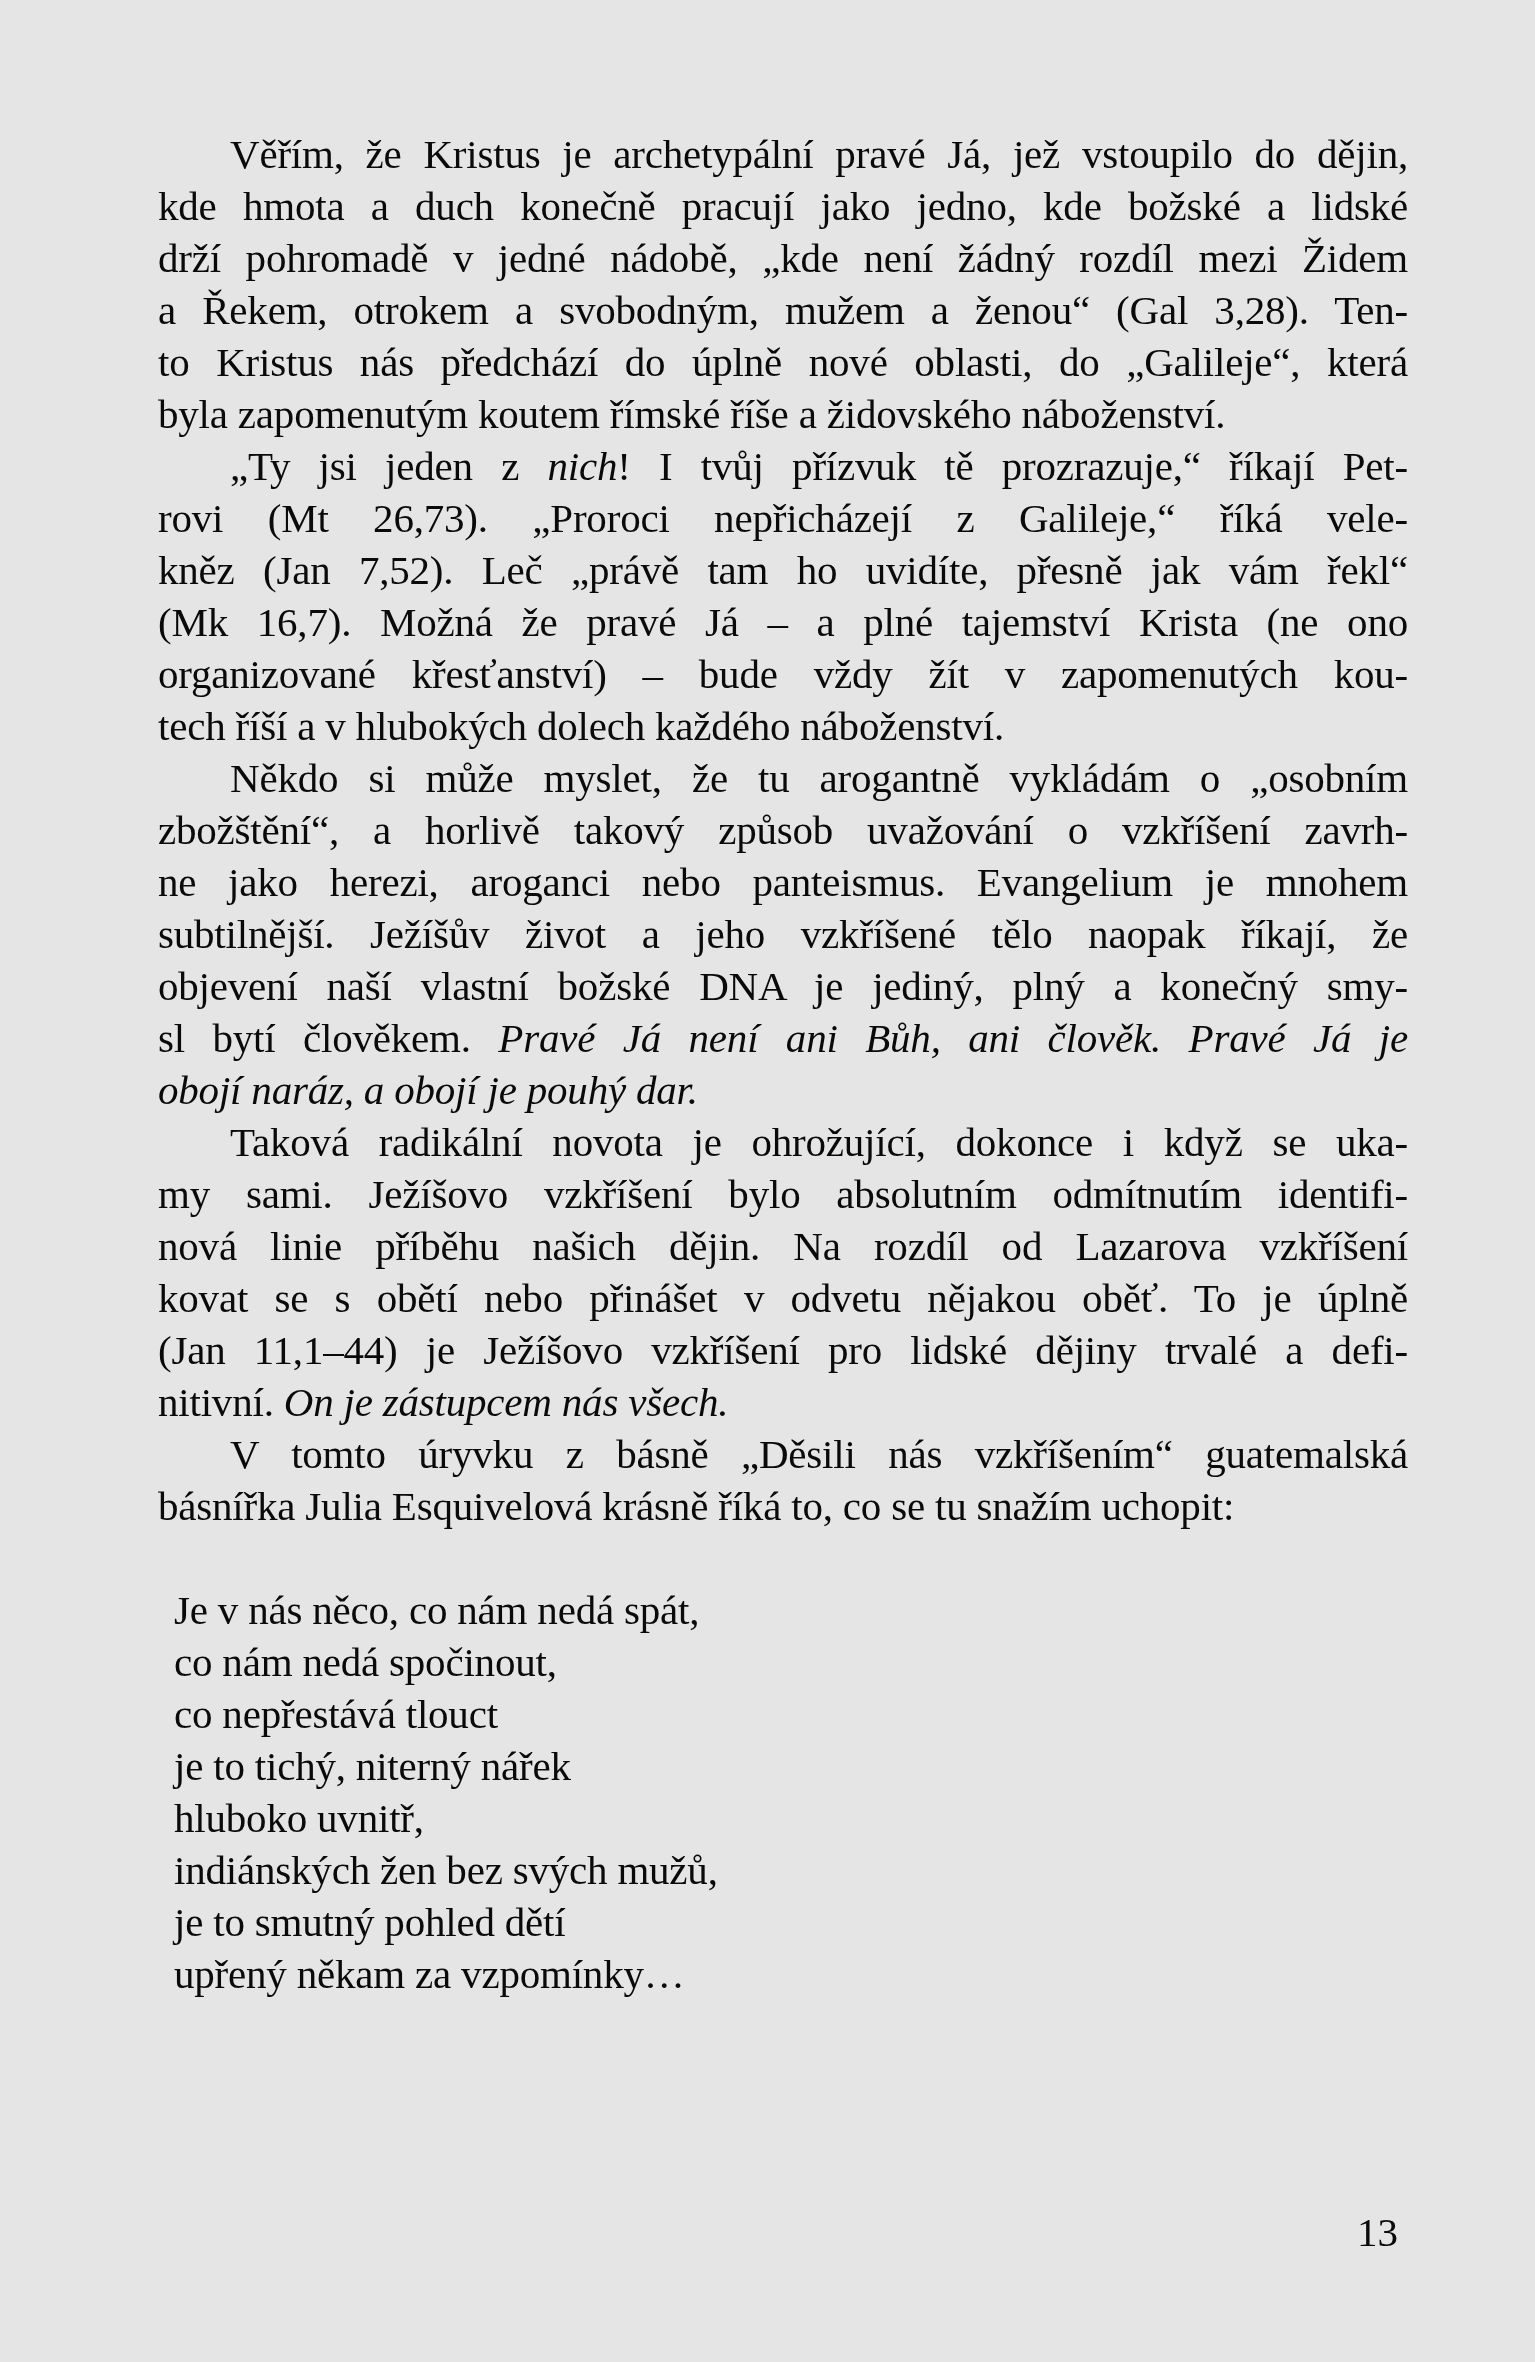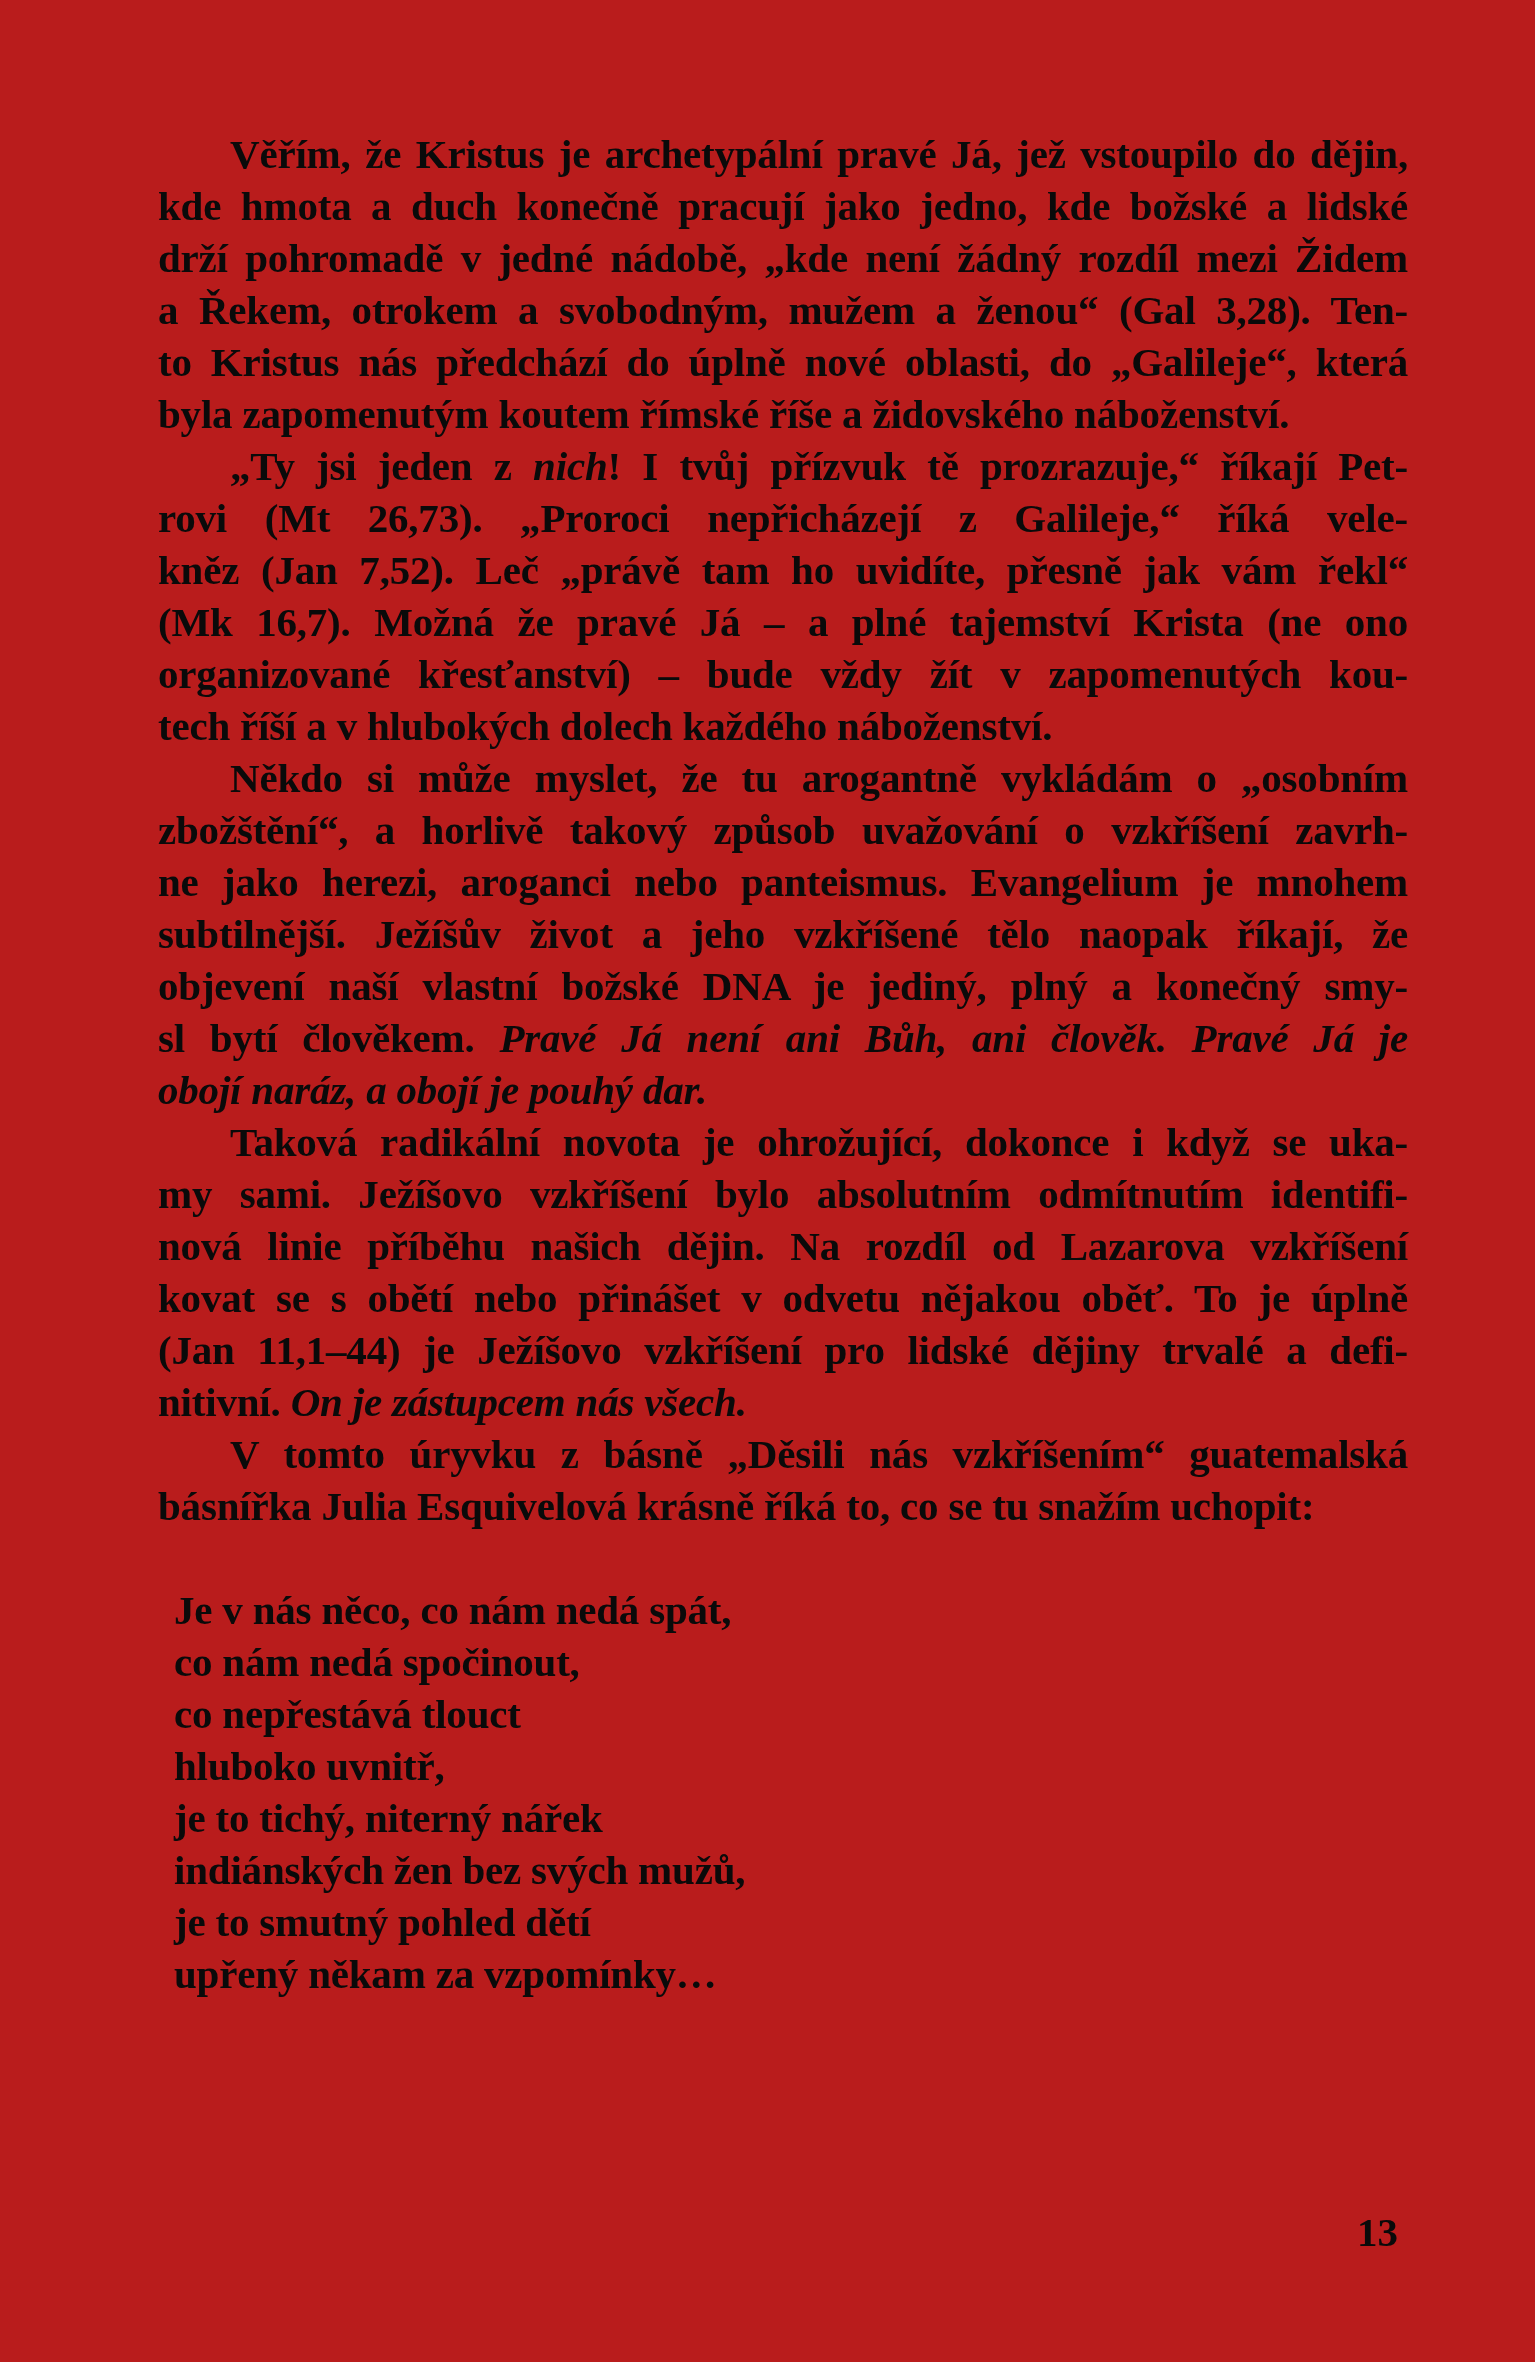--- a/index.html
+++ b/index.html
@@ -11,22 +11,21 @@
     width: 1535px;
     height: 2362px;
     position: relative;
     font-family: "Liberation Serif", "DejaVu Serif", serif;
     color: #0a0a0a;
     overflow: hidden;
   }
   .page {
     position: absolute;
     inset: 0;
-    background: #b91c1c;
-    font-weight: bold;
+    background: #e5e5e5;
   }
   .text-block {
     position: absolute;
     left: 158px;
     top: 128px;
     width: 1250px;
   }
   .line {
     font-size: 41px;
     line-height: 52px;
@@ -97,21 +96,21 @@
         <div class="line end"><span>nitivní. </span><span class="it">On je zástupcem nás všech.</span></div>
       </div>
       <div>
         <div class="line indent"><span>V tomto úryvku z básně „Děsili nás vzkříšením“ guatemalská</span></div>
         <div class="line end"><span>básnířka Julia Esquivelová krásně říká to, co se tu snažím uchopit:</span></div>
       </div>
       <div class="poem">
         <div class="line end"><span>Je v nás něco, co nám nedá spát,</span></div>
         <div class="line end"><span>co nám nedá spočinout,</span></div>
         <div class="line end"><span>co nepřestává tlouct</span></div>
+        <div class="line end"><span>je to tichý, niterný nářek</span></div>
         <div class="line end"><span>hluboko uvnitř,</span></div>
-        <div class="line end"><span>je to tichý, niterný nářek</span></div>
         <div class="line end"><span>indiánských žen bez svých mužů,</span></div>
         <div class="line end"><span>je to smutný pohled dětí</span></div>
         <div class="line end"><span>upřený někam za vzpomínky…</span></div>
       </div>
     </div>
   <div class="page-number">13</div>
 </div>
 
 </body></html>

